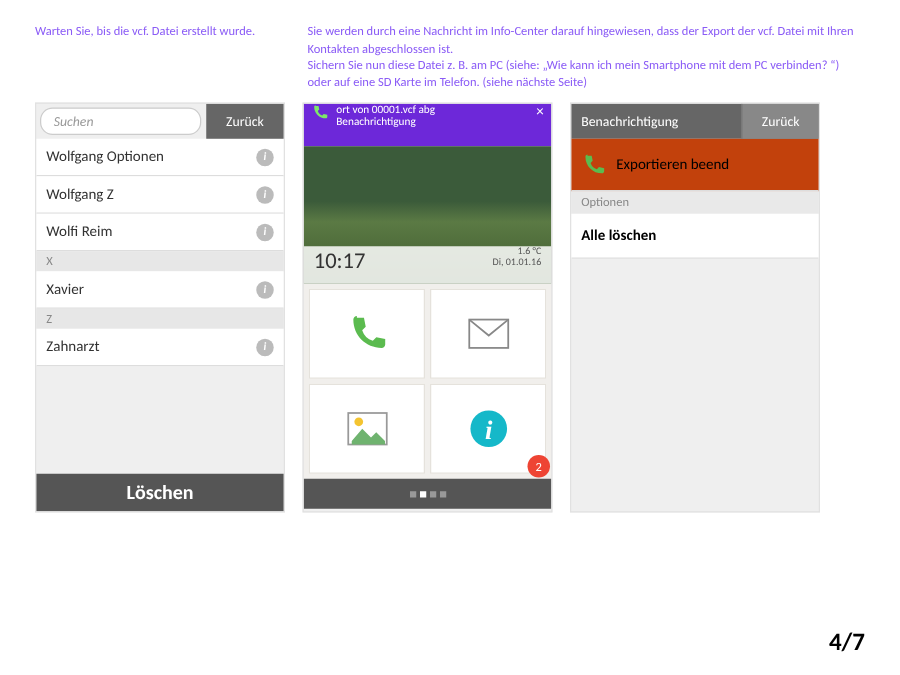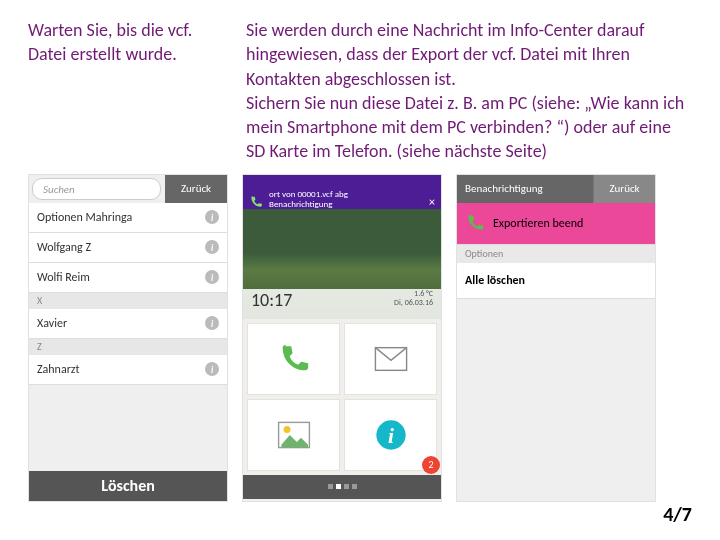--- a/index.html
+++ b/index.html
@@ -1,53 +1,53 @@
 <!DOCTYPE html>
 <html><head>
 <meta charset="utf-8">
 <style>
   * { box-sizing: border-box; margin: 0; padding: 0; }
   body { width: 720px; height: 540px; background: #fff; font-family: "Segoe UI", Calibri, Arial, sans-serif; position: relative; }
   .page { padding: 18px 28px; }
   .cols { display: flex; gap: 18px; }
   .left-col { width: 200px; }
   .right-col { flex: 1; }
-  .caption { font-size: 18px; line-height: 1.35; color: #701a75; }
+  .caption { font-size: 10px; line-height: 1.35; color: #8b5cf6; }
   .phones { display: flex; gap: 14px; margin-top: 10px; }
   .phone { width: 200px; height: 328px; background: #efefef; border: 1px solid #e1e1e1; position: relative; overflow: hidden; font-size: 12px; }
   
   .p1-top { display: flex; height: 28px; }
   .p1-search { flex: 1; background: #fff; margin: 3px 4px 3px 3px; border-radius: 10px; padding: 2px 10px; font-style: italic; color: #9a9a9a; font-size: 11px; line-height: 18px; border: 1px solid #ccc; }
   .p1-back { width: 62px; background: #666; color: #fff; display: flex; align-items: center; justify-content: center; font-size: 11px; }
   .p1-row { display: flex; align-items: center; background: #fff; border-bottom: 1px solid #ddd; height: 30px; padding: 0 8px; }
   .p1-row .name { flex: 1; color: #333; font-size: 12px; }
   .p1-info { width: 14px; height: 14px; border-radius: 50%; background: #bbb; color: #fff; font-size: 9px; display: flex; align-items: center; justify-content: center; font-weight: bold; font-style: italic; }
   .p1-sep { background: #e7e7e7; color: #888; font-size: 10px; padding: 1px 8px; height: 16px; line-height: 14px; }
   .p1-toast { position: absolute; left: 4px; right: 4px; bottom: 34px; background: rgba(30,30,30,.92); color: #fff; font-size: 10px; border-radius: 10px; padding: 4px 8px; }
   .p1-delete { position: absolute; left: 0; right: 0; bottom: 0; height: 30px; background: #555; color: #fff; display: flex; align-items: center; justify-content: center; font-size: 16px; font-weight: bold; }
   
-  .p2-notif { height: 34px; background: #4c1d95; color: #fff; display: flex; align-items: flex-end; padding: 0 6px; gap: 6px; }
+  .p2-notif { height: 34px; background: #6d28d9; color: #fff; display: flex; align-items: flex-start; padding: 0 6px; gap: 6px; }
   .p2-phone-ic { width: 14px; height: 14px; }
   .p2-notif-txt { font-size: 9px; line-height: 1.1; }
   .p2-notif-close { margin-left: auto; font-size: 12px; }
   .p2-photo { height: 110px; background: linear-gradient(to bottom, #3b5b3a 0%, #3b5b3a 40%, #5b7a44 55%, #3e5b2e 100%); position: relative; }
   .p2-statusbar { position: absolute; bottom: 0; left: 0; right: 0; height: 30px; background: rgba(255,255,255,.85); display: flex; align-items: flex-start; justify-content: space-between; padding: 0 8px; }
   .p2-time { font-size: 18px; font-weight: 300; color: #333; }
   .p2-wx { text-align: right; font-size: 8px; color: #555; line-height: 1.1; }
   .p2-grid { display: grid; grid-template-columns: 1fr 1fr; grid-template-rows: 72px 72px; gap: 4px; padding: 4px; background: #f1efec; }
   .p2-tile { background: #fff; display: flex; align-items: center; justify-content: center; position: relative; border: 1px solid #e5e2dc; }
   .p2-badge { position: absolute; bottom: -4px; right: -4px; background: #e43; color: #fff; width: 18px; height: 18px; border-radius: 50%; font-size: 10px; display: flex; align-items: center; justify-content: center; }
   .p2-dots { height: 24px; background: #555; display: flex; align-items: center; justify-content: center; gap: 3px; }
   .p2-dot { width: 5px; height: 5px; background: #999; }
   .p2-dot.active { background: #fff; }
   
   .p3-top { display: flex; height: 28px; background: #666; }
   .p3-title { flex: 1; color: #fff; display: flex; align-items: center; padding-left: 8px; font-size: 11px; overflow: hidden; }
   .p3-back { width: 62px; background: #888; color: #fff; display: flex; align-items: center; justify-content: center; font-size: 11px; border-left: 1px solid #777; }
-  .p3-item { display: flex; align-items: center; height: 42px; background: #ec4899; border-bottom: 1px solid #ddd; padding: 0 8px; gap: 8px; }
+  .p3-item { display: flex; align-items: center; height: 42px; background: #c2410c; border-bottom: 1px solid #ddd; padding: 0 8px; gap: 8px; }
   .p3-opt { background: #e9e9e9; color: #888; font-size: 10px; height: 18px; padding: 1px 8px; line-height: 16px; }
   .p3-item2 { display: flex; align-items: center; height: 36px; background: #fff; border-bottom: 1px solid #ddd; padding: 0 8px; font-size: 12px; font-weight: bold; }
   .page-num { position: absolute; right: 28px; bottom: 14px; font-size: 20px; font-weight: bold; }
   svg { display: block; }
 </style>
 </head>
 <body>
 
 <div class="page">
   <div class="cols">
@@ -61,21 +61,21 @@
   </div>
 
   <div class="phones">
 
     <div class="phone">
       <div class="p1-top">
         <div class="p1-search">Suchen</div>
         <div class="p1-back">Zurück</div>
       </div>
       <div class="p1-row">
-          <span class="name">Optionen Mahringa</span>
+          <span class="name">Wolfgang Optionen</span>
           <span class="p1-info">i</span>
         </div>
       <div class="p1-row">
           <span class="name">Wolfgang Z</span>
           <span class="p1-info">i</span>
         </div>
       <div class="p1-row">
           <span class="name">Wolfi Reim</span>
           <span class="p1-info">i</span>
         </div>
@@ -101,21 +101,21 @@
             <div>ort von 00001.vcf abg</div>
             <div>Benachrichtigung</div>
           </div>
         <div class="p2-notif-close">×</div>
       </div>
       <div class="p2-photo">
         <div class="p2-statusbar">
           <div class="p2-time">10:17</div>
           <div class="p2-wx">
               <div>1.6 °C</div>
-              <div>Di, 06.03.16</div>
+              <div>Di, 01.01.16</div>
             </div>
         </div>
       </div>
       <div class="p2-grid">
         <div class="p2-tile">
             <svg width="34" height="34" viewBox="0 0 24 24">
               <path fill="#5bbb4f" d="M6 2c-1 0-2 1-2 2 0 9 7 16 16 16 1 0 2-1 2-2v-3l-5-1-2 2c-3-1-5-3-6-6l2-2-1-5H6z"></path>
             </svg>
           </div>
         <div class="p2-tile">

